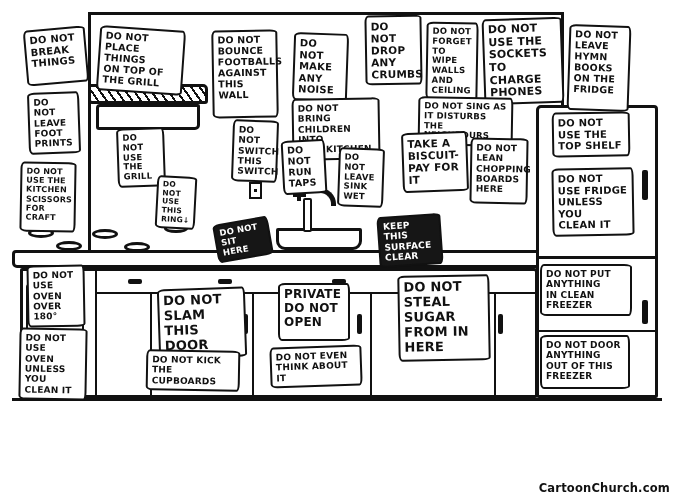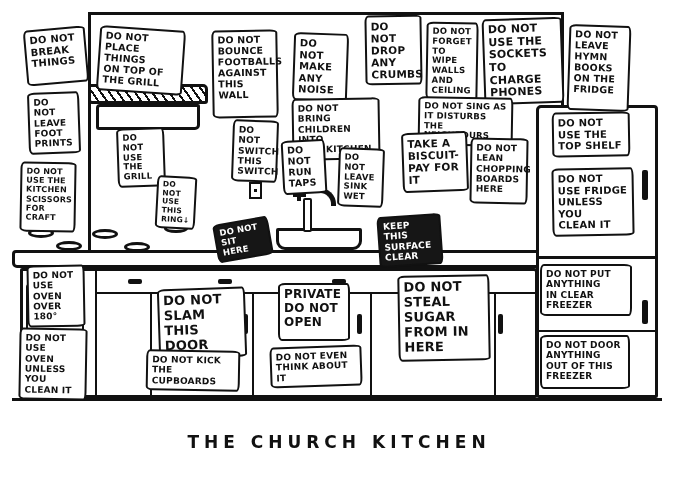--- a/index.html
+++ b/index.html
@@ -255,22 +255,22 @@
 OPEN</div>
       <div class="sign" style="left: 270px; top: 346px; width: 92px; min-height: 34px; font-size: 9px; transform: rotate(-2deg);">DO NOT EVEN
 THINK ABOUT IT</div>
       <div class="sign" style="left: 398px; top: 275px; width: 92px; min-height: 86px; font-size: 13px; transform: rotate(-1deg);">DO NOT
 STEAL
 SUGAR
 FROM IN
 HERE</div>
       <div class="sign" style="left: 540px; top: 264px; width: 92px; min-height: 52px; font-size: 9px; transform: rotate(0deg);">DO NOT PUT
 ANYTHING
-IN CLEAR
+IN CLEAN
 FREEZER</div>
       <div class="sign" style="left: 540px; top: 335px; width: 90px; min-height: 54px; font-size: 9px; transform: rotate(0deg);">DO NOT DOOR
 ANYTHING
 OUT OF THIS
 FREEZER</div>
     </div>
 
-  <div class="caption">THE CHURCH KITCHEN</div>
+  <div class="credit">CartoonChurch.com</div>
 </div>
 
 </body></html>

